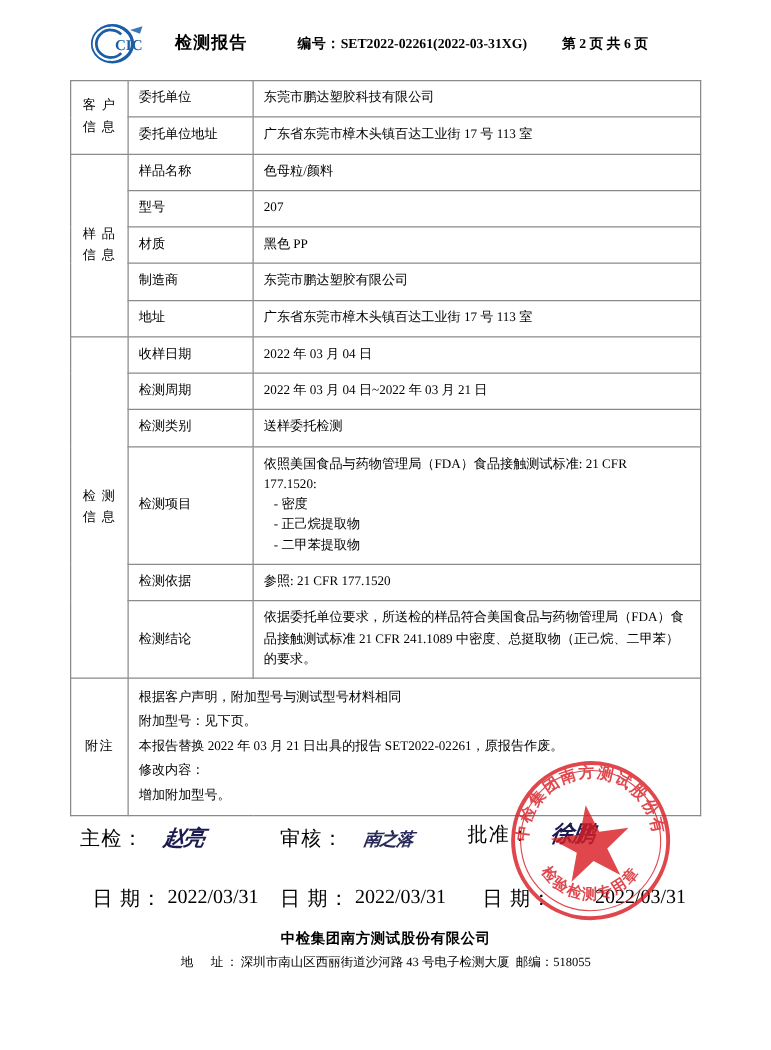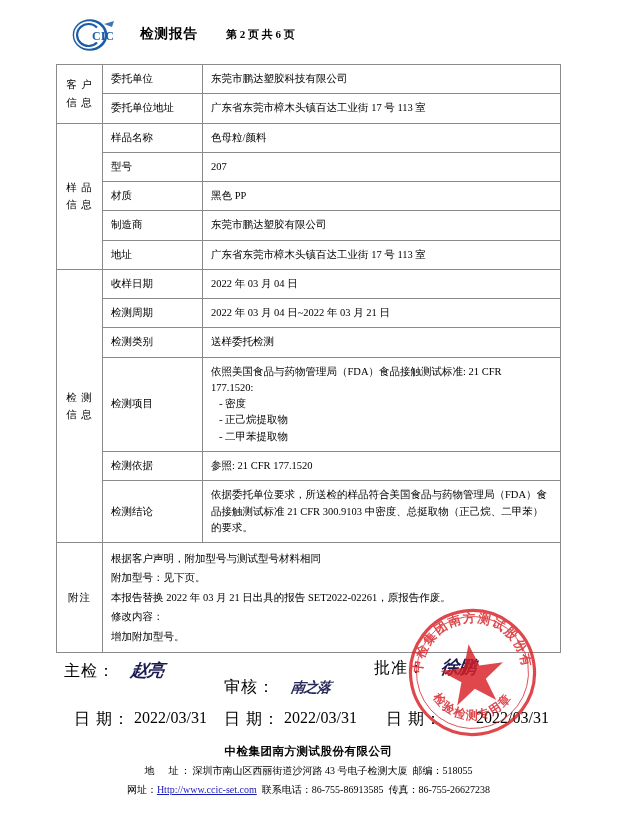--- a/index.html
+++ b/index.html
@@ -108,21 +108,21 @@
     font-size: 17px;
     color: #1b1b50;
     transform: skewX(-8deg);
     letter-spacing: -1px;
   }
   .hand2 { font-size: 14px; color: #2a2a5a; }
   .hand3 { font-size: 18px; color: #1b1b50; }
 
   .sig-names { padding: 14px 0 2px 0; position: relative; height: 48px; }
   .sn1 { position: absolute; left: 8px;  top: 6px; }
-  .sn2 { position: absolute; left: 168px; top: 24px; }
+  .sn2 { position: absolute; left: 168px; top: 8px; }
   .sn3 { position: absolute; left: 318px; top: 2px; }
 
   .date-row { position: relative; height: 34px; }
   .dl1 { position: absolute; left: 18px;  top: 8px; }
   .dv1 { position: absolute; left: 78px;  top: 8px; }
   .dl2 { position: absolute; left: 168px; top: 8px; }
   .dv2 { position: absolute; left: 228px; top: 8px; }
   .dl3 { position: absolute; left: 330px; top: 8px; }
   .dv3 { position: absolute; left: 420px; top: 8px; }
 
@@ -161,20 +161,23 @@
     <div class="logo">
       <svg width="46" height="34" viewBox="0 0 46 34">
         <ellipse cx="18" cy="17" rx="16" ry="14.5" fill="none" stroke="#1b5ea8" stroke-width="2.6"></ellipse>
         <path d="M26 8.5 A13 12 0 1 0 26 25.5" fill="none" stroke="#ffffff" stroke-width="3.4"></path>
         <path d="M25 9.5 A11.5 11 0 1 0 25 24.5" fill="none" stroke="#1b5ea8" stroke-width="2.2"></path>
         <text x="20" y="22" font-family="Liberation Serif, serif" font-size="12" font-weight="bold" fill="#1b5ea8">CIC</text>
         <path d="M32 6 L42 3 L40 9 Z" fill="#1b5ea8" opacity="0.85"></path>
       </svg>
     </div>
     <div class="report-title">检测报告</div>
+    <div class="report-no">
+      <span class="label">编号：</span><span>SET2022-02261(2022-03-31XG)</span>
+    </div>
     <div class="page-no">第 2 页  共 6 页</div>
   </div>
 
   <table class="main">
     <colgroup>
       <col style="width:46px">
       <col style="width:100px">
       <col>
     </colgroup>
     <tbody>
@@ -246,21 +249,21 @@
         </td>
       </tr>
       <tr>
         <td class="key rowh">检测依据</td>
         <td class="val rowh">参照: 21 CFR 177.1520</td>
       </tr>
       <tr>
         <td class="key">检测结论</td>
         <td class="val concl">
           <div>依据委托单位要求，所送检的样品符合美国食品与药物管理局（FDA）食</div>
-          <div>品接触测试标准 21 CFR 300.9103 中密度、总挺取物（正己烷、二甲苯）</div>
+          <div>品接触测试标准 21 CFR 241.1089 中密度、总挺取物（正己烷、二甲苯）</div>
           <div>的要求。</div>
         </td>
       </tr>
 
       <tr>
         <td class="sec">
           <div>附注</div>
         </td>
         <td class="remarks" colspan="2">
           <div>根据客户声明，附加型号与测试型号材料相同</div>
@@ -318,18 +321,15 @@
         </text>
       </g>
     </svg>
   </div>
 
   <div class="footer">
     <div class="org">中检集团南方测试股份有限公司</div>
     <div class="line">
       <span class="sp">地　址：</span><span>深圳市南山区西丽街道沙河路 43 号电子检测大厦</span>&nbsp;&nbsp;<span>邮编：</span><span>518055</span>
     </div>
-    <div class="line">
-      <span>网址：</span><span class="url">Http://www.ccic-set.com</span>&nbsp;&nbsp;<span>联系电话：</span><span>86-755-86913585</span>&nbsp;&nbsp;<span>传真：</span><span>86-755-26627238</span>
-    </div>
   </div>
 
 </div>
 
 </body></html>

